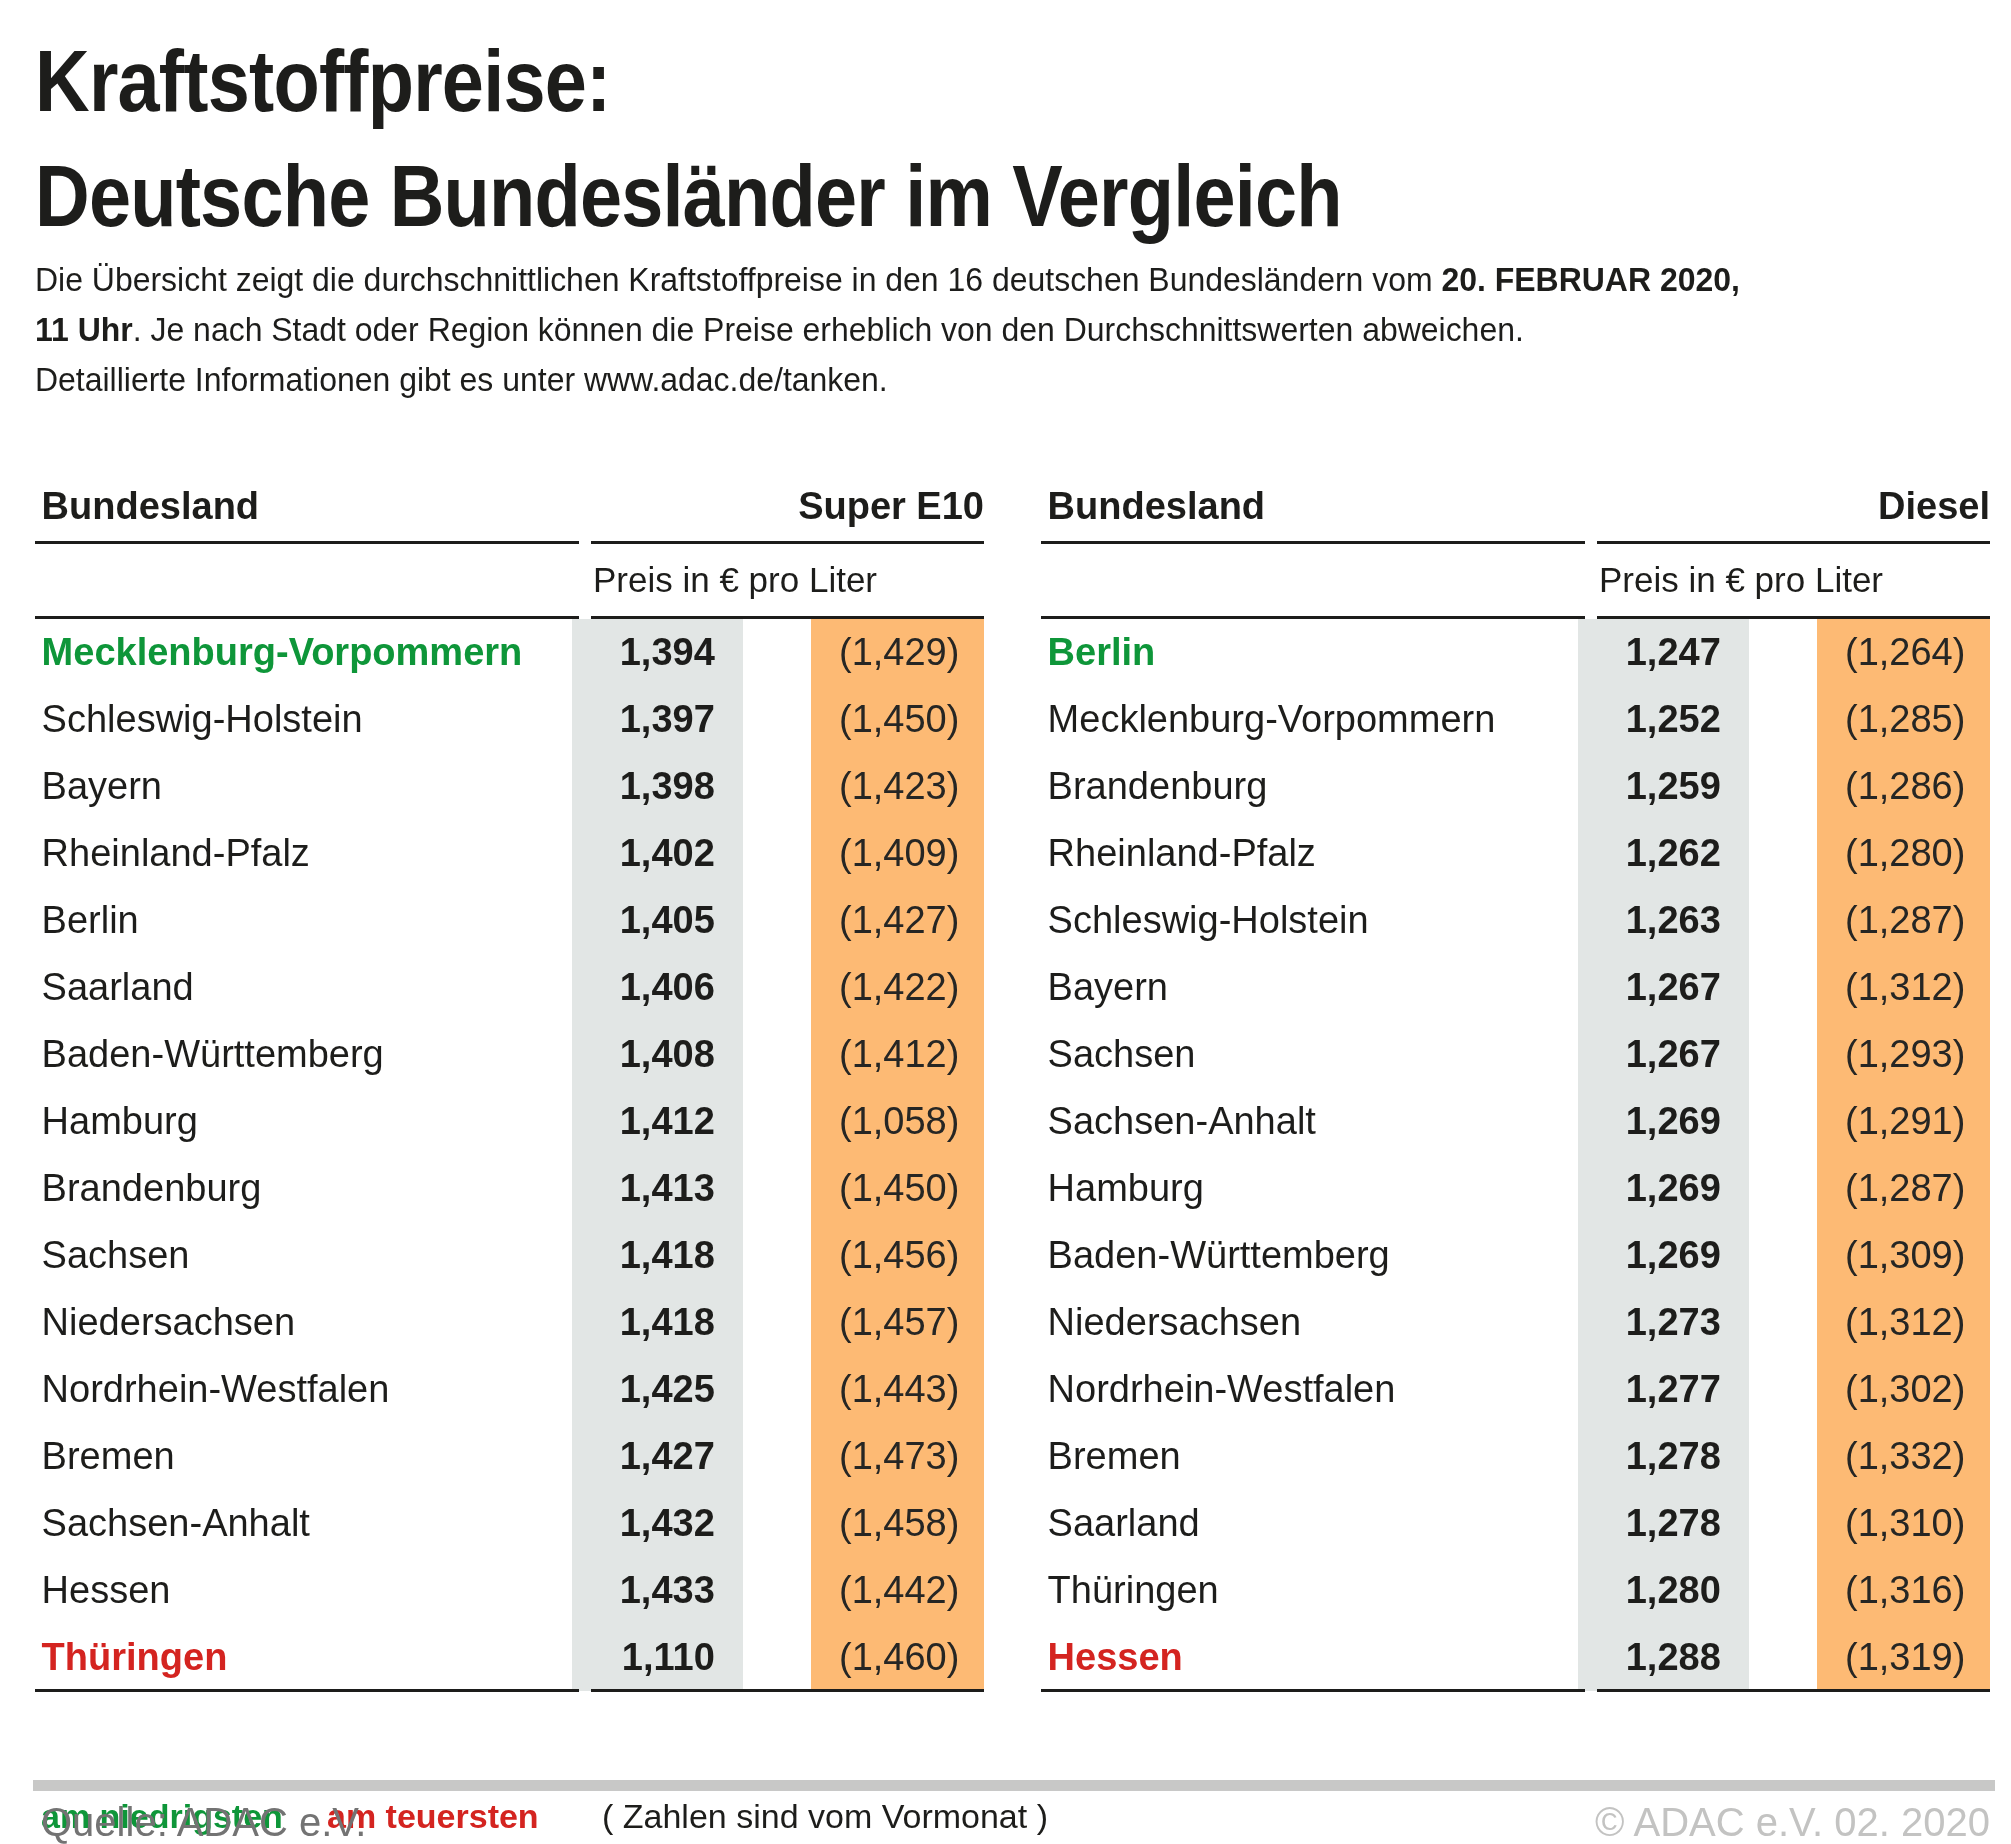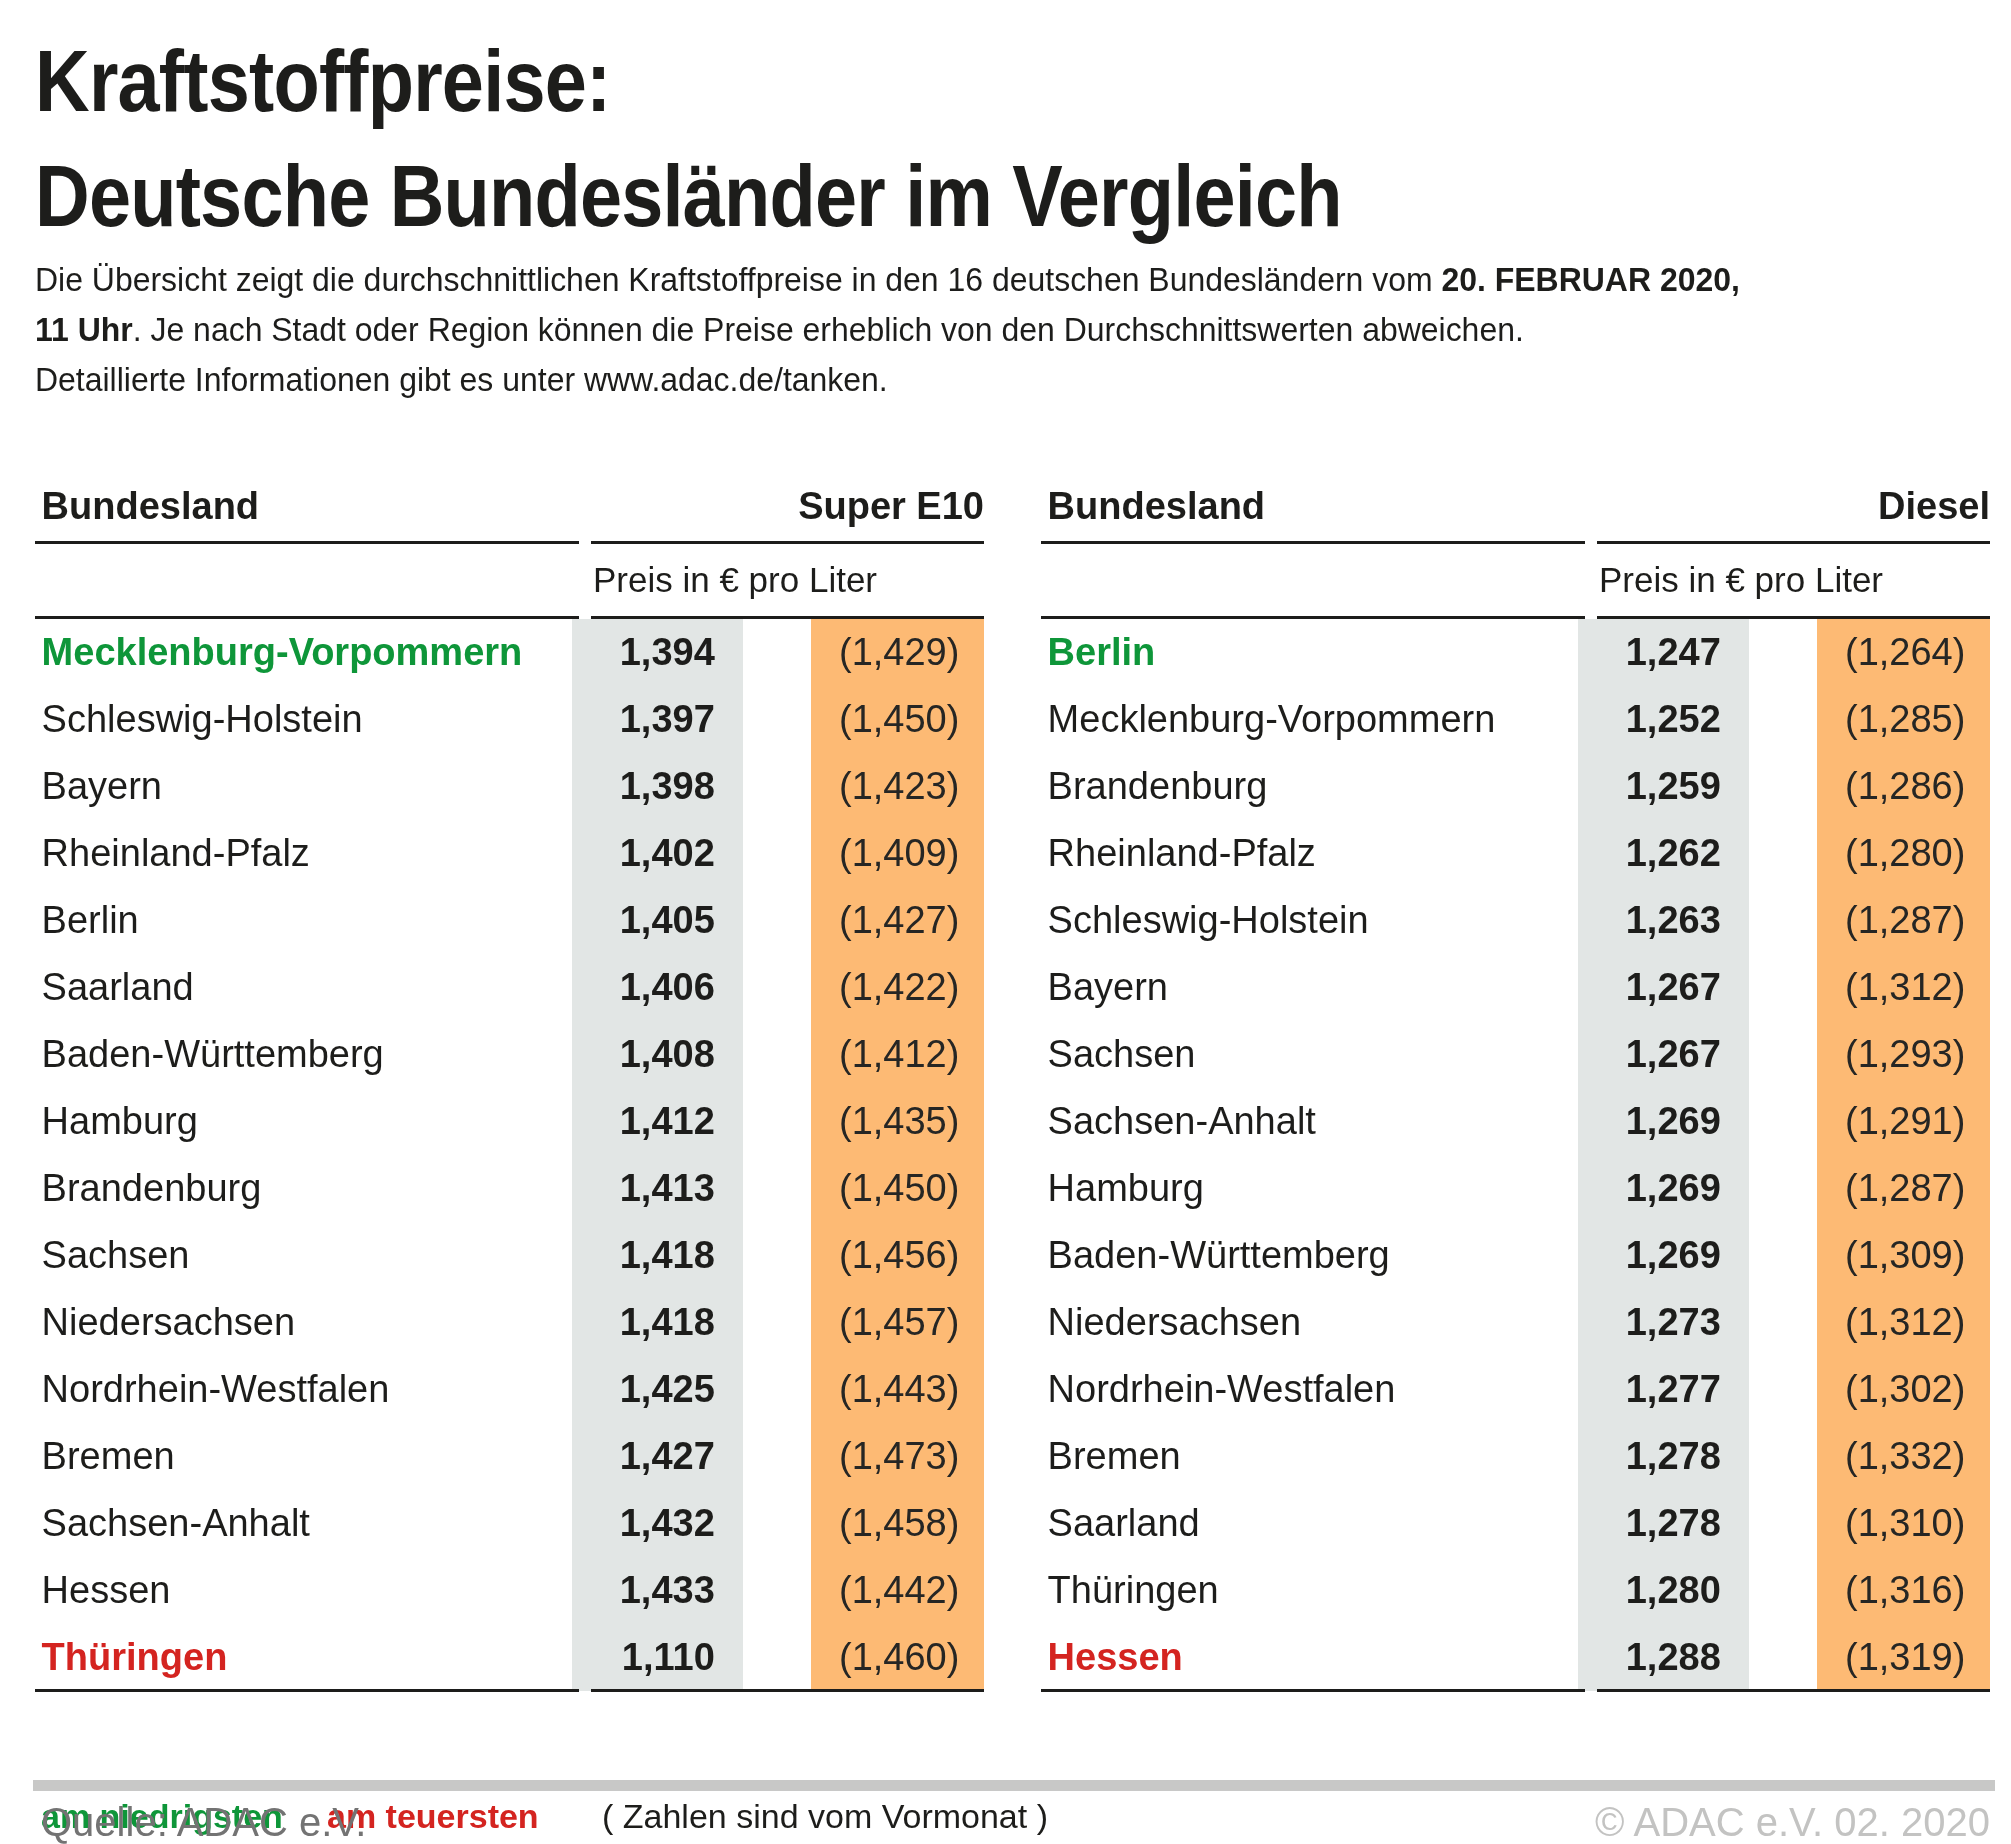--- a/index.html
+++ b/index.html
@@ -111,21 +111,21 @@
         <div class="row">
           <div class="cell-state">Baden-Württemberg</div>
           <div class="cell-price">1,408</div>
           <div class="cell-gap"></div>
           <div class="cell-prev">(1,412)</div>
         </div>
         <div class="row">
           <div class="cell-state">Hamburg</div>
           <div class="cell-price">1,412</div>
           <div class="cell-gap"></div>
-          <div class="cell-prev">(1,435)</div>
+          <div class="cell-prev">(1,058)</div>
         </div>
         <div class="row">
           <div class="cell-state">Brandenburg</div>
           <div class="cell-price">1,413</div>
           <div class="cell-gap"></div>
           <div class="cell-prev">(1,450)</div>
         </div>
         <div class="row">
           <div class="cell-state">Sachsen</div>
           <div class="cell-price">1,418</div>

